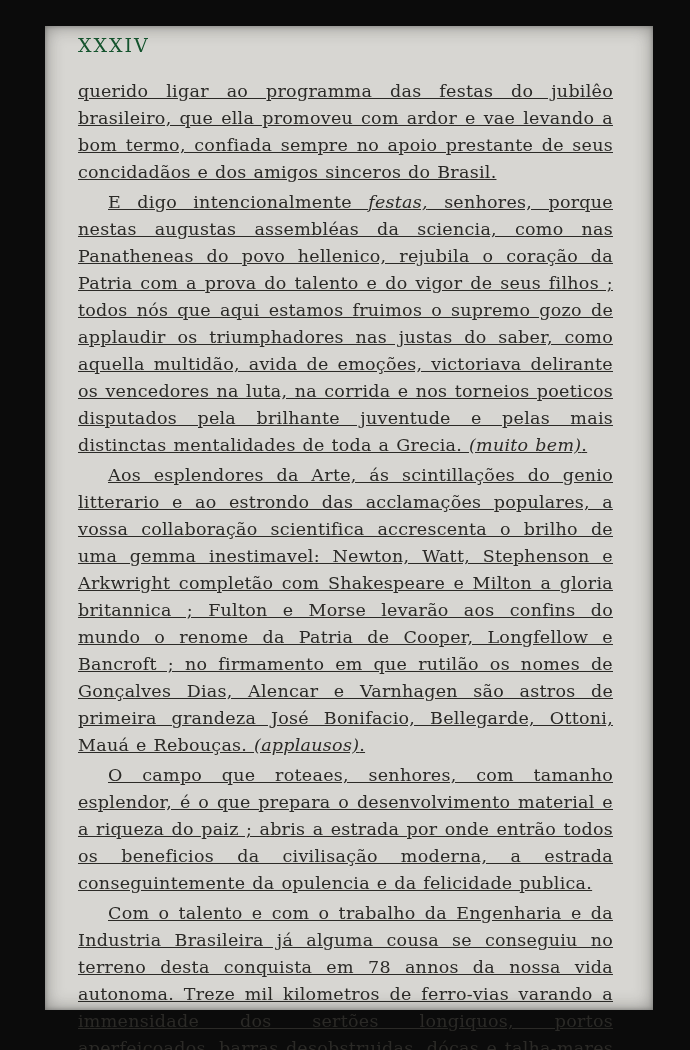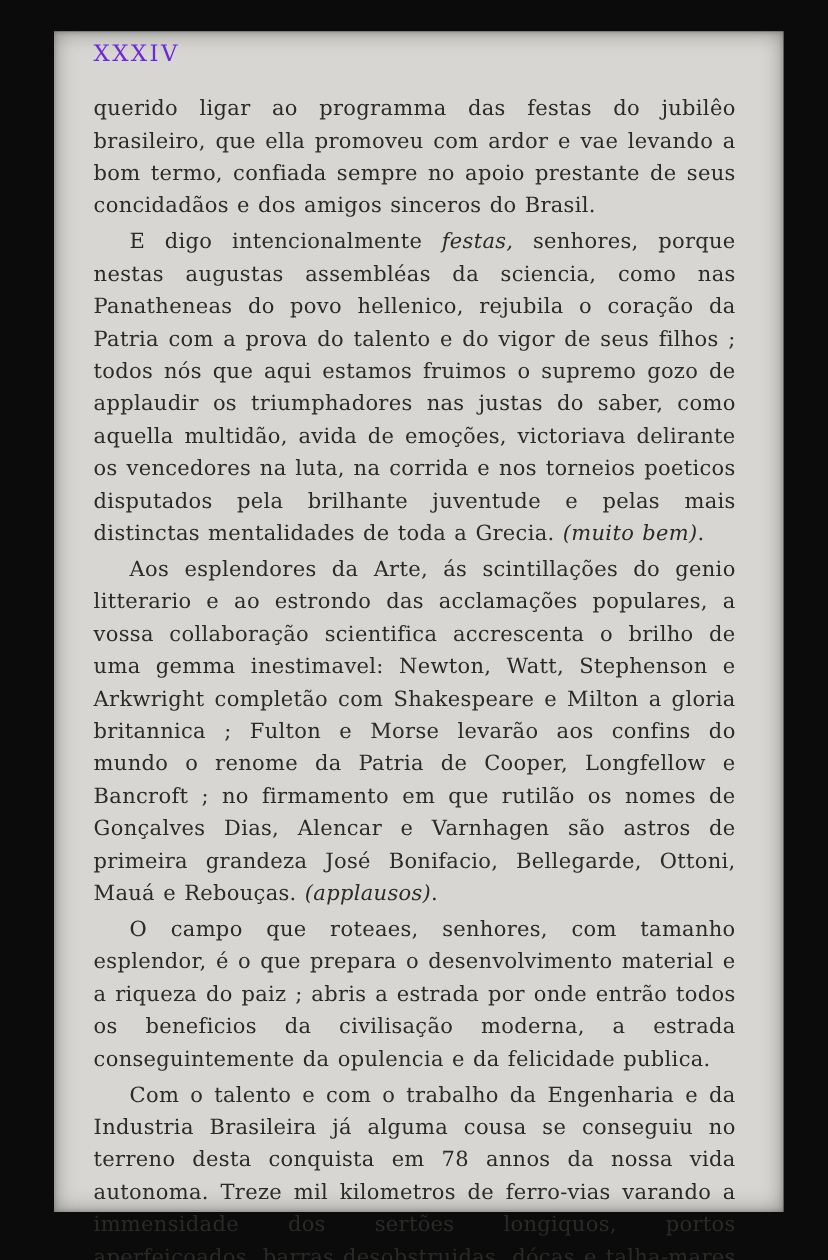--- a/index.html
+++ b/index.html
@@ -32,35 +32,36 @@
   .page-inner {
     position: absolute;
     left: 33px;
     right: 40px;
     top: 8px;
     bottom: 0;
   }
   .page-number {
     font-size: 19px;
     letter-spacing: 2px;
-    color: #6d28d9;
+    color: #14532d;
     margin: 0 0 22px 0;
     font-variant: small-caps;
   }
   .text-block {
     text-align: justify;
     font-size: 17.5px;
     line-height: 27px;
     letter-spacing: 0.015em;
     word-spacing: 0.06em;
     color: #2b2a27;
   }
   .text-block p.para {
     margin: 0 0 3px 0;
     text-indent: 0;
+    text-decoration: underline;
   }
   .text-block p.para.indent {
     text-indent: 30px;
   }
   .em {
     font-style: italic;
   }
 </style>
 </head>
 <body>

